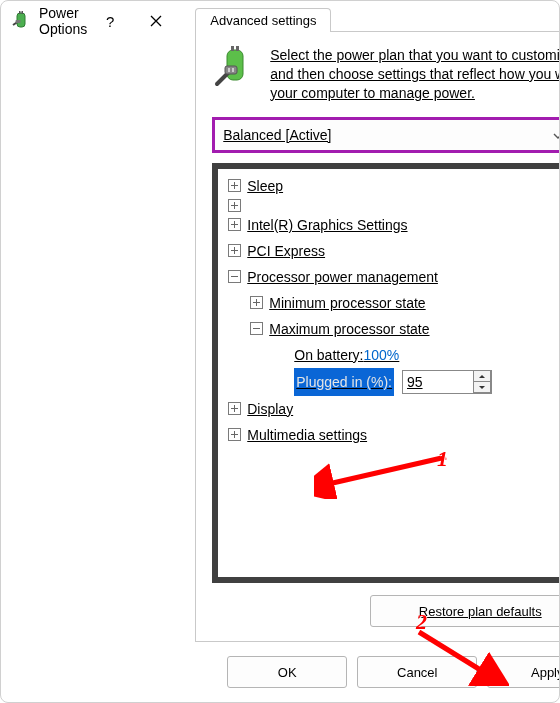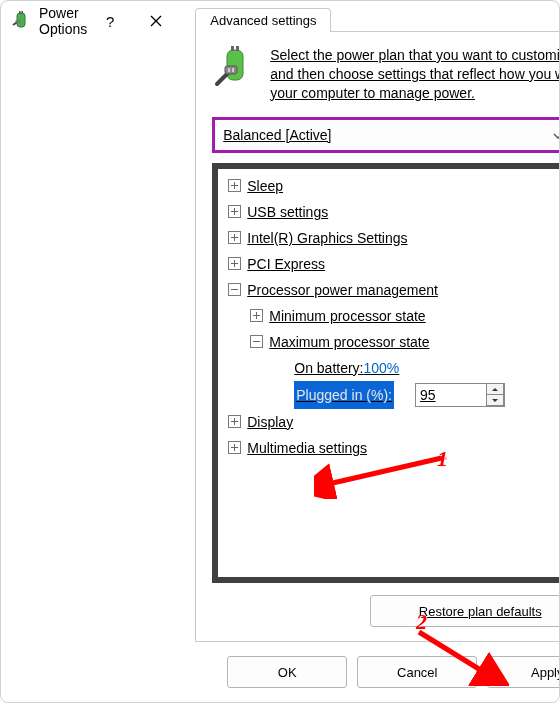--- a/index.html
+++ b/index.html
@@ -29,21 +29,21 @@
   .scroll-thumb{width:8px;height:210px;background:#c6c6c6;border-radius:4px;margin-top:120px;}
   .tree{font-size:14px;line-height:26px;}
   .node{display:flex;align-items:center;padding-left:6px;}
   .exp{width:13px;height:13px;border:1px solid #7a7a7a;display:inline-flex;align-items:center;justify-content:center;margin-right:6px;flex:0 0 13px;box-sizing:border-box;background:#fff;}
   .exp svg{display:block;}
   .node .label{white-space:nowrap;}
   .indent1{padding-left:28px;}
   .indent3{padding-left:72px;}
   .val-link{color:#0066cc;}
   .sel-label{background:#0a66d6;color:#e5e5e5;padding:1px 2px;}
-  .spin-wrap{display:inline-flex;align-items:center;margin-left:21px;border:1px solid #888;height:22px;}
+  .spin-wrap{display:inline-flex;align-items:center;margin-left:8px;border:1px solid #888;height:22px;}
   .spin-input{width:62px;height:20px;border:none;outline:none;font-size:14px;padding:0 4px;text-align:left;}
   .spin-btns{display:flex;flex-direction:column;border-left:1px solid #888;}
   .spin-btn{width:16px;height:10px;border:1px solid #888;border-left:none;display:flex;align-items:center;justify-content:center;font-size:7px;background:#f3f3f3;}
   .spin-btn:first-child{border-bottom:none;}
   .restore-row{display:flex;justify-content:flex-end;margin-top:12px;}
   .btn{border:1px solid #b5b5b5;background:#fdfdfd;font-size:13px;height:30px;display:inline-flex;align-items:center;justify-content:center;border-radius:3px;padding:0 14px;min-width:90px;}
   .btn.wide{min-width:190px;}
   .dialog-buttons{display:flex;justify-content:flex-end;gap:10px;padding-top:14px;text-align:right;}
   
   .ann-num{position:absolute;font-weight:bold;color:#ff0000;font-size:22px;font-style:italic;font-family:Georgia,serif;text-shadow:1px 1px 0 #fff;}
@@ -117,21 +117,20 @@
             </span>
             <span class="label">Sleep</span>
           </div>
 
           <div class="node">
             <span class="exp">
               <svg width="9" height="9" viewBox="0 0 9 9">
                   <path d="M4.5 1 V8 M1 4.5 H8" stroke="#666" stroke-width="1"></path>
                 </svg>
             </span>
-            <span class="label">USB settings</span>
           </div>
 
           <div class="node">
             <span class="exp">
               <svg width="9" height="9" viewBox="0 0 9 9">
                   <path d="M4.5 1 V8 M1 4.5 H8" stroke="#666" stroke-width="1"></path>
                 </svg>
             </span>
             <span class="label">Intel(R) Graphics Settings</span>
           </div>

